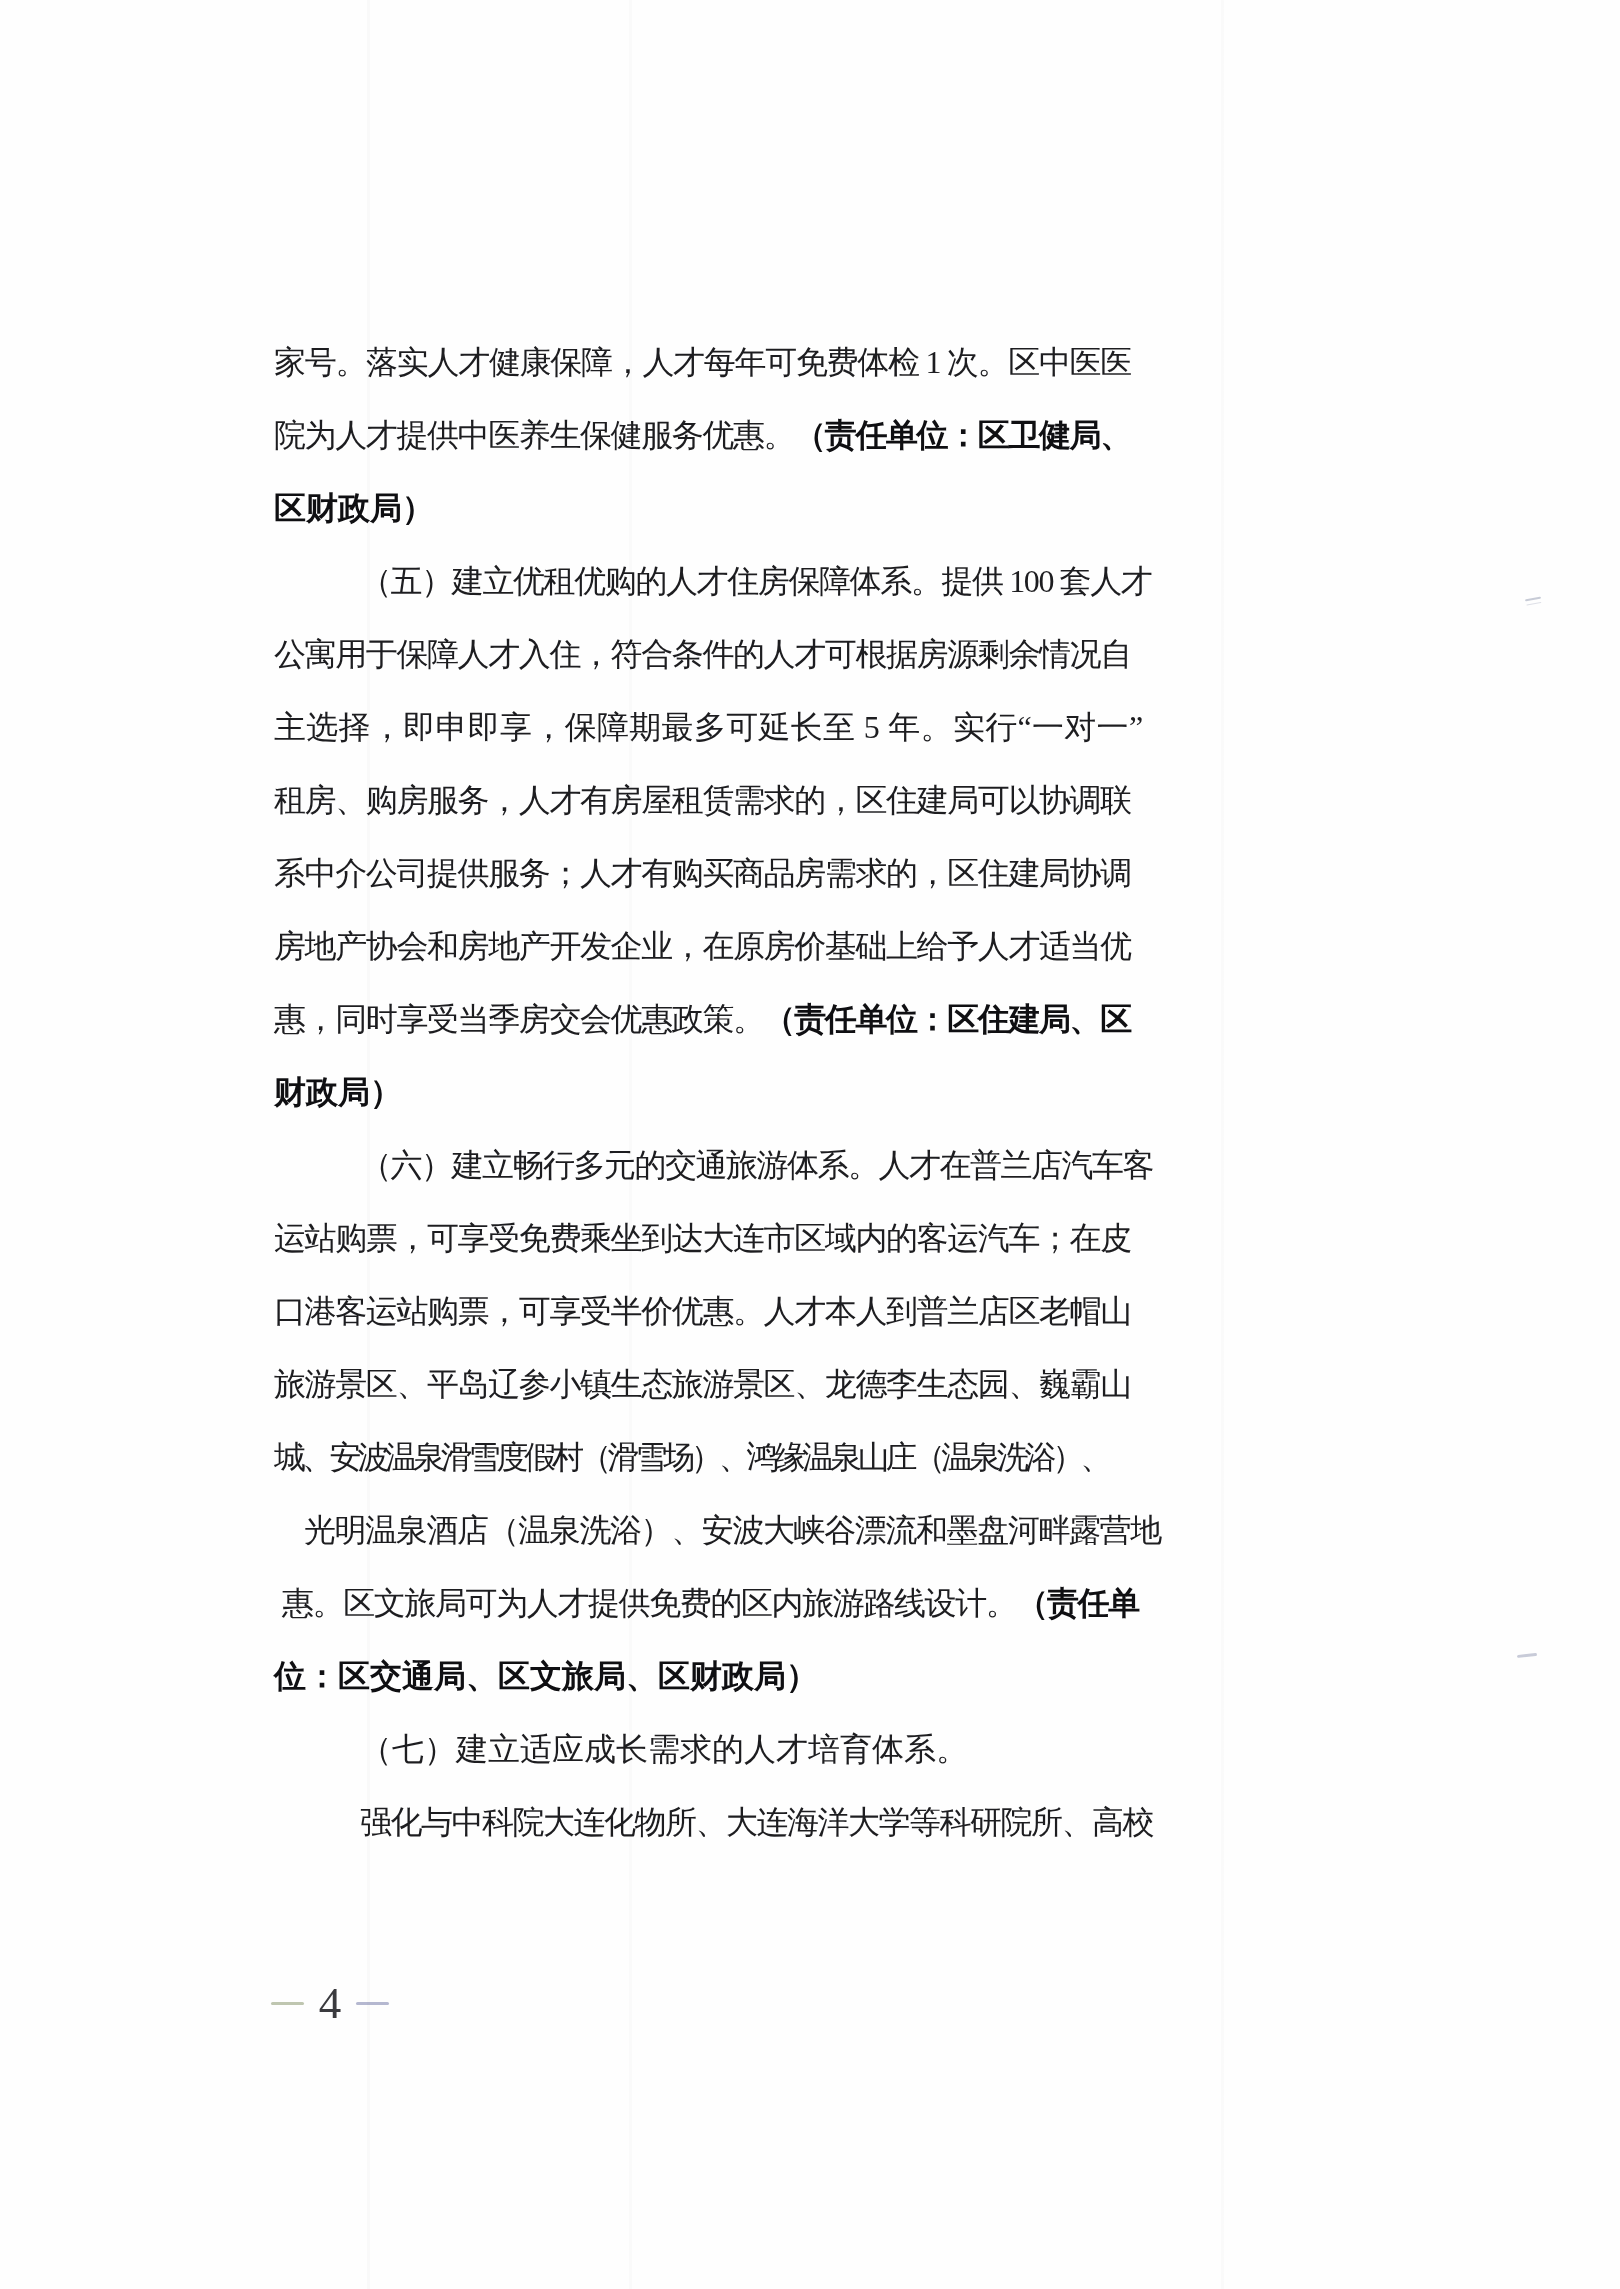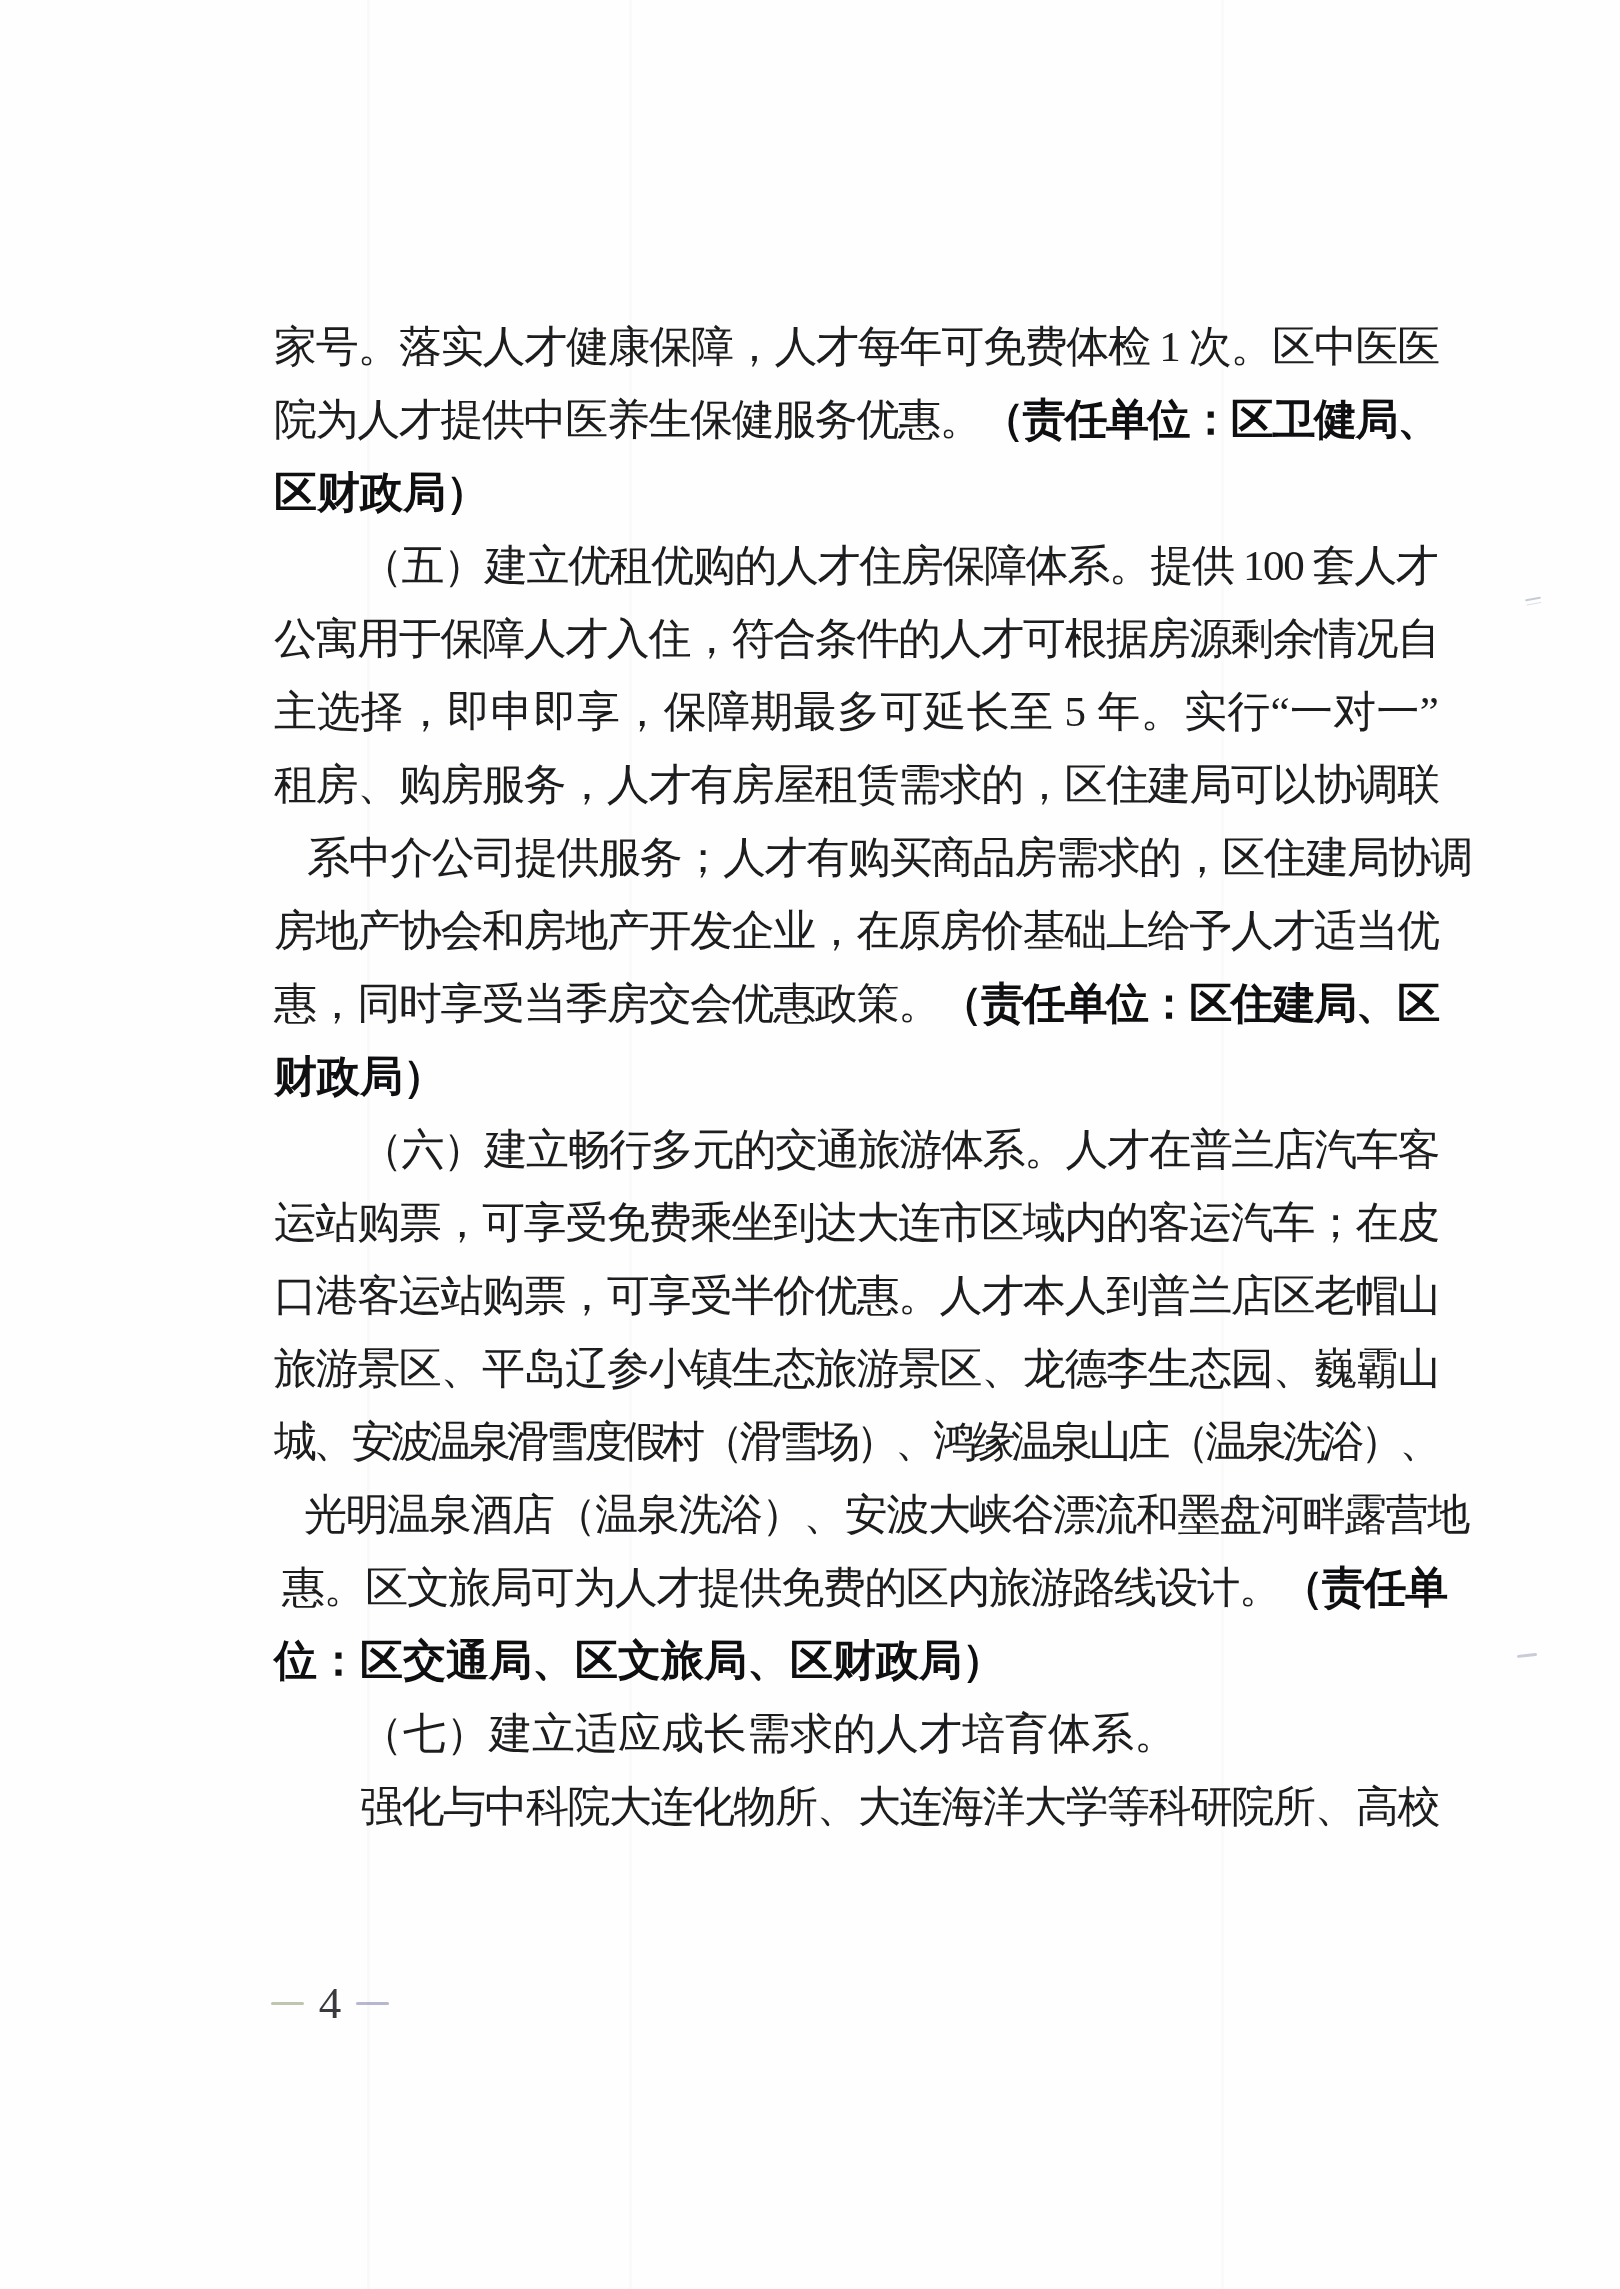--- a/index.html
+++ b/index.html
@@ -10,22 +10,22 @@
     overflow:hidden;
   }
   .page{
     position:absolute;inset:0;background:#fefefe;
     background-image:
       linear-gradient(90deg,transparent 367px,rgba(0,0,0,0.018) 367px,rgba(0,0,0,0.018) 370px,transparent 370px),
       linear-gradient(90deg,transparent 629px,rgba(0,0,0,0.014) 629px,rgba(0,0,0,0.014) 632px,transparent 632px),
       linear-gradient(90deg,transparent 1221px,rgba(0,0,0,0.014) 1221px,rgba(0,0,0,0.014) 1224px,transparent 1224px);
   }
   .doc-body{
-    position:absolute;left:274px;top:310px;width:1168px;
-    font-size:43px;line-height:73px;color:#1d1d20;
+    position:absolute;left:274px;top:326px;width:1168px;
+    font-size:32px;line-height:73px;color:#1d1d20;
     letter-spacing:0;
   }
   .line{height:73px;white-space:nowrap;}
   .line.indent{padding-left:86px;}
   .line .inner{display:inline-block;white-space:nowrap;}
   .seg{color:#1d1d20;}
   .seg.hei{
     font-family:"Liberation Sans","DejaVu Sans",sans-serif;
     font-weight:700;color:#0f0f12;
   }
@@ -52,21 +52,21 @@
 
 <div class="page">
   <div class="doc-body">
       <div class="line"><span class="inner" style="letter-spacing: -1.3px;"><span class="seg">家号。落实人才健康保障，人才每年可免费体检 1 次。区中医医</span></span></div>
       <div class="line"><span class="inner" style="letter-spacing: -1.4px;"><span class="seg">院为人才提供中医养生保健服务优惠。</span><span class="seg hei">（责任单位：区卫健局、</span></span></div>
       <div class="line"><span class="inner"><span class="seg hei">区财政局）</span></span></div>
       <div class="line indent"><span class="inner" style="letter-spacing: -1.4px;"><span class="seg">（五）建立优租优购的人才住房保障体系。提供 100 套人才</span></span></div>
       <div class="line"><span class="inner" style="letter-spacing: -1.4px;"><span class="seg">公寓用于保障人才入住，符合条件的人才可根据房源剩余情况自</span></span></div>
       <div class="line"><span class="inner" style="letter-spacing: 0.3px;"><span class="seg">主选择，即申即享，保障期最多可延长至 5 年。实行“一对一”</span></span></div>
       <div class="line"><span class="inner" style="letter-spacing: -1.4px;"><span class="seg">租房、购房服务，人才有房屋租赁需求的，区住建局可以协调联</span></span></div>
-      <div class="line"><span class="inner" style="letter-spacing: -1.4px; margin-left: 33px;"><span class="seg">系中介公司提供服务；人才有购买商品房需求的，区住建局协调</span></span></div>
+      <div class="line"><span class="inner" style="letter-spacing: -1.4px;"><span class="seg">系中介公司提供服务；人才有购买商品房需求的，区住建局协调</span></span></div>
       <div class="line"><span class="inner" style="letter-spacing: -1.4px; text-align: center;"><span class="seg">房地产协会和房地产开发企业，在原房价基础上给予人才适当优</span></span></div>
       <div class="line"><span class="inner" style="letter-spacing: -1.4px;"><span class="seg">惠，同时享受当季房交会优惠政策。</span><span class="seg hei">（责任单位：区住建局、区</span></span></div>
       <div class="line"><span class="inner"><span class="seg hei">财政局）</span></span></div>
       <div class="line indent"><span class="inner" style="letter-spacing: -1.5px;"><span class="seg">（六）建立畅行多元的交通旅游体系。人才在普兰店汽车客</span></span></div>
       <div class="line"><span class="inner" style="letter-spacing: -1.4px;"><span class="seg">运站购票，可享受免费乘坐到达大连市区域内的客运汽车；在皮</span></span></div>
       <div class="line"><span class="inner" style="letter-spacing: -1.4px;"><span class="seg">口港客运站购票，可享受半价优惠。人才本人到普兰店区老帽山</span></span></div>
       <div class="line"><span class="inner" style="letter-spacing: -1.4px;"><span class="seg">旅游景区、平岛辽参小镇生态旅游景区、龙德李生态园、巍霸山</span></span></div>
       <div class="line"><span class="inner" style="letter-spacing: -4.2px;"><span class="seg">城、安波温泉滑雪度假村（滑雪场）、鸿缘温泉山庄（温泉洗浴）、</span></span></div>
       <div class="line"><span class="inner" style="letter-spacing: -1.4px; margin-left: 30px;"><span class="seg">光明温泉酒店（温泉洗浴）、安波大峡谷漂流和墨盘河畔露营地</span></span></div>
       <div class="line"><span class="inner" style="letter-spacing: -1.4px; margin-left: 8px;"><span class="seg">惠。区文旅局可为人才提供免费的区内旅游路线设计。</span><span class="seg hei">（责任单</span></span></div>

